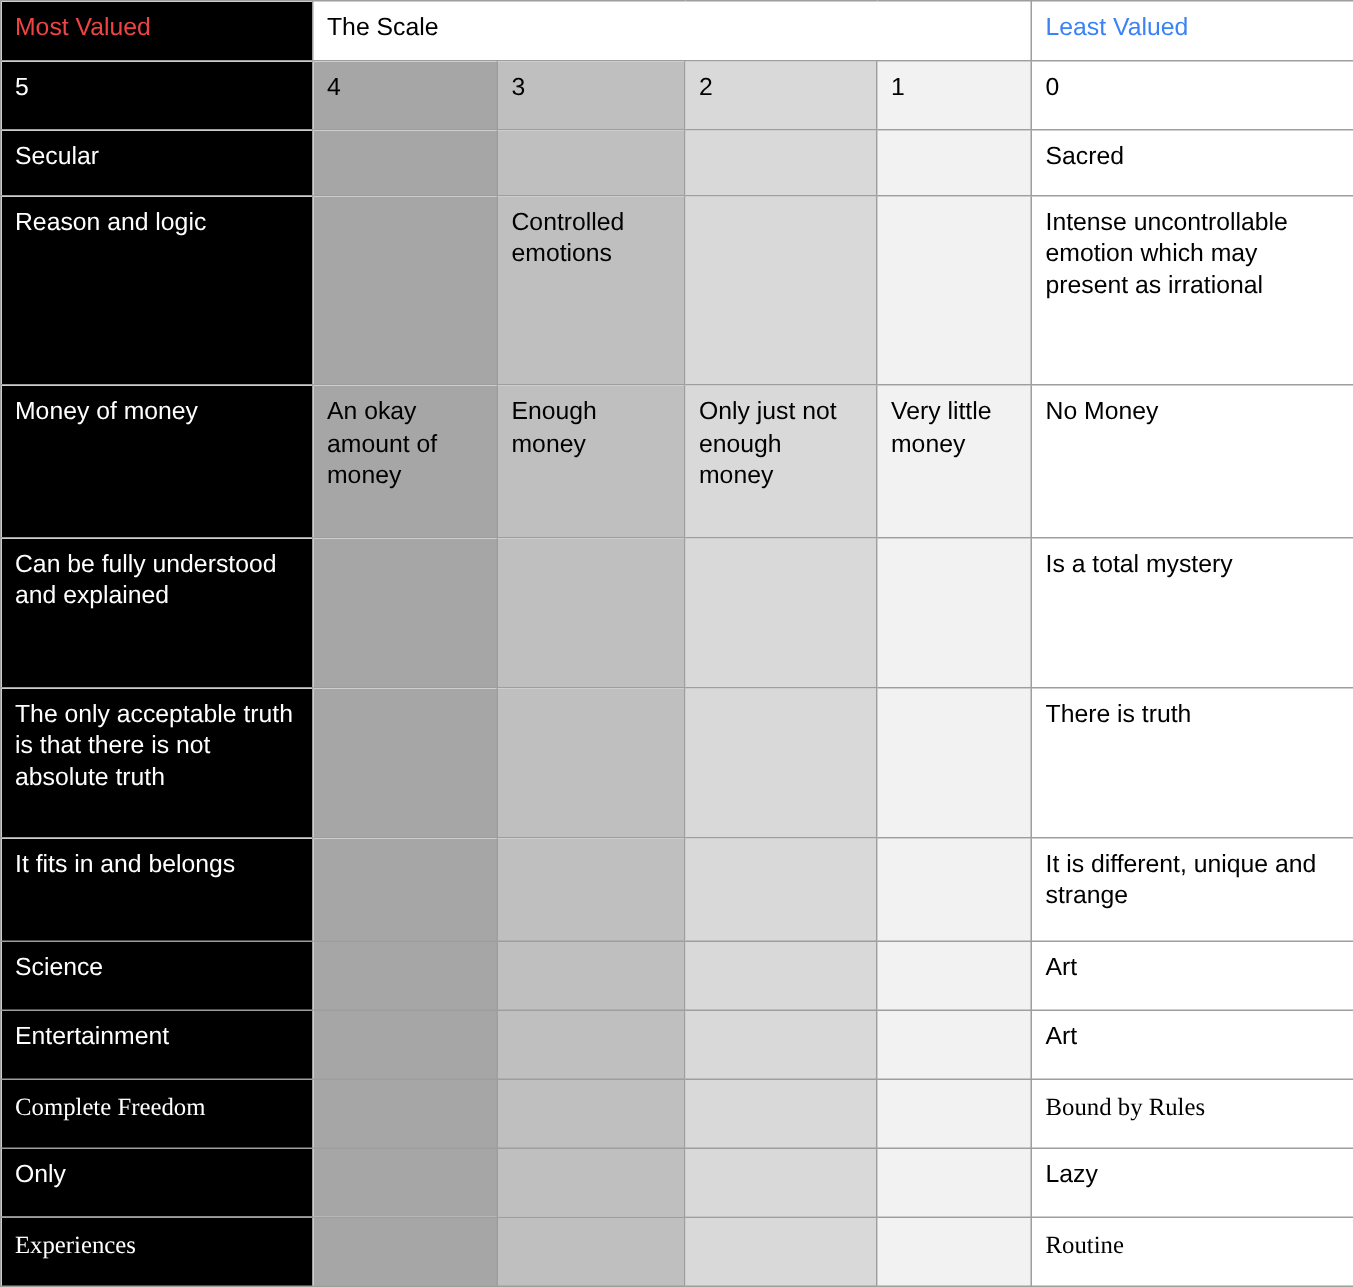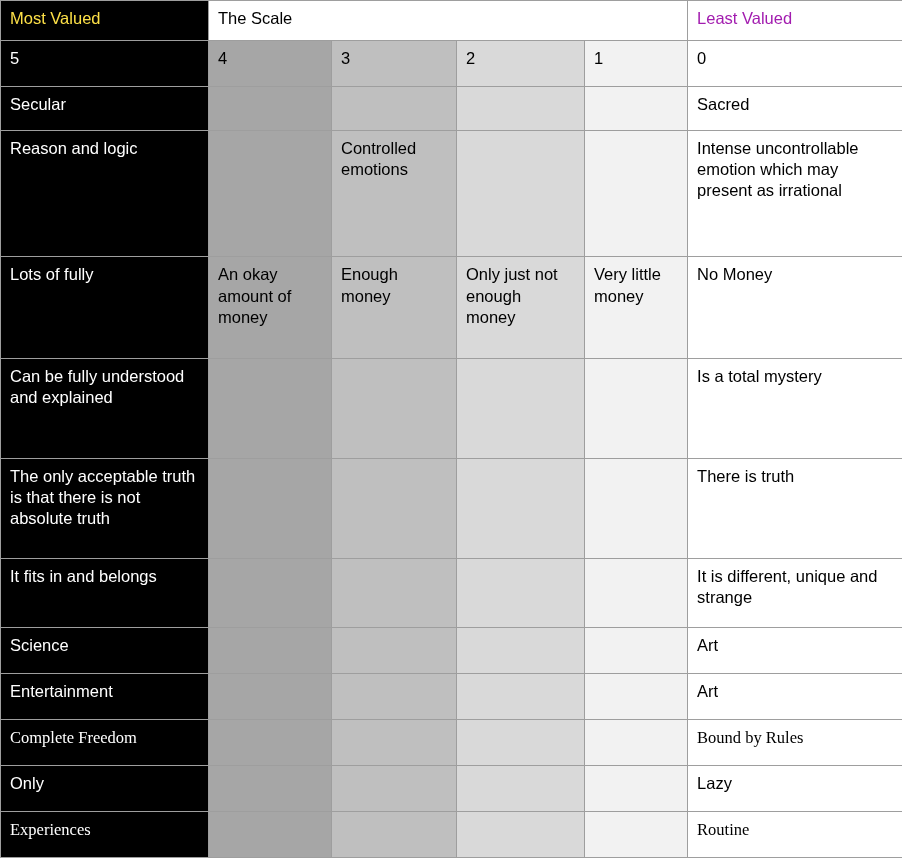--- a/index.html
+++ b/index.html
@@ -38,39 +38,39 @@
   .col-most   { width: 208px; }
   .col-4      { width: 123px; }
   .col-3      { width: 125px; }
   .col-2      { width: 128px; }
   .col-1      { width: 103px; }
   .col-least  { width: 215px; }
 
   
   .hdr-most {
     background: #000000;
-    color: #fde047;
+    color: #ef4444;
     font-weight: bold;
     font-size: 17px;
     vertical-align: middle;
     border-color: #000000;
     border-right-color: #9e9e9e;
     border-bottom-color: #ffffff;
   }
   .hdr-scale {
     background: #ffffff;
     color: #000000;
     font-weight: bold;
     font-size: 17px;
     text-align: center;
     vertical-align: middle;
   }
   .hdr-least {
     background: #ffffff;
-    color: #a21caf;
+    color: #3b82f6;
     font-weight: bold;
     font-size: 17px;
     vertical-align: middle;
   }
 
   
   .c-most {
     background: #000000;
     color: #ffffff;
     font-weight: bold;
@@ -128,21 +128,21 @@
     <tr style="height:124px;">
       <td class="c-most">Reason and logic</td>
       <td class="c-4"></td>
       <td class="c-3">Controlled emotions</td>
       <td class="c-2"></td>
       <td class="c-1"></td>
       <td class="c-0">Intense uncontrollable emotion which may present as irrational</td>
     </tr>
 
     <tr style="height:99px;">
-      <td class="c-most">Lots of fully</td>
+      <td class="c-most">Money of money</td>
       <td class="c-4">An okay amount of money</td>
       <td class="c-3">Enough money</td>
       <td class="c-2">Only just not enough money</td>
       <td class="c-1">Very little money</td>
       <td class="c-0">No Money</td>
     </tr>
 
     <tr style="height:98px;">
       <td class="c-most">Can be fully understood and explained</td>
       <td class="c-4"></td>

